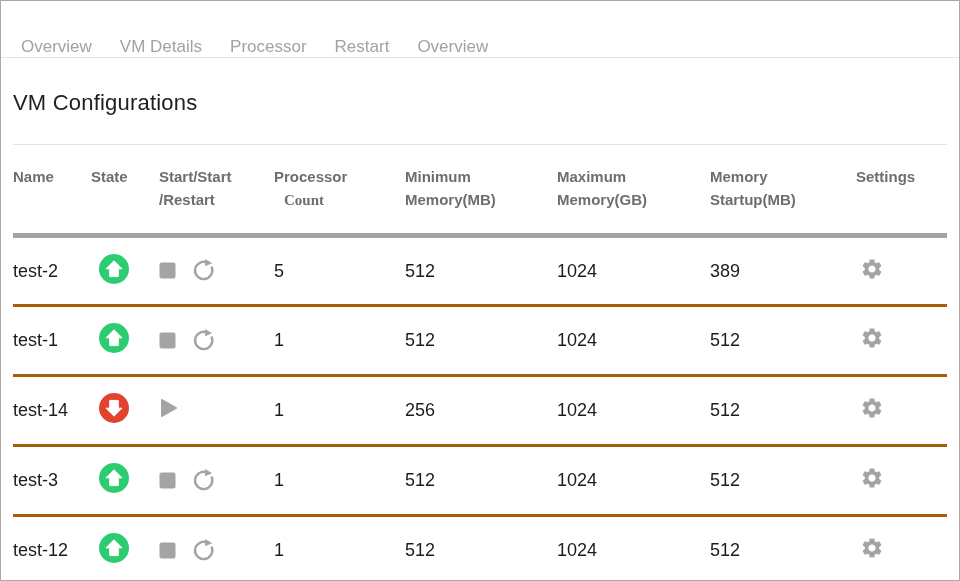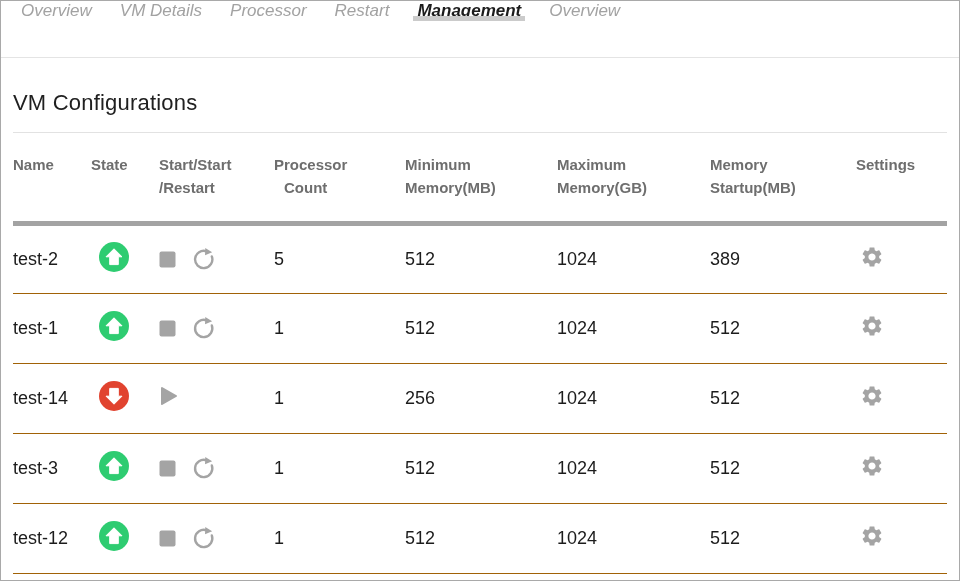--- a/index.html
+++ b/index.html
@@ -1,48 +1,48 @@
 <!DOCTYPE html>
 <html style="--state-up: #2ecc71; --state-down: #e1432f; --icon-gray: #a4a4a4; --active-tab-underline: #cbcbcb;"><head>
 <meta charset="utf-8">
 <style>
   * { margin:0; padding:0; box-sizing:border-box; }
   html,body { width:960px; height:581px; }
   body { font-family:"Liberation Sans", sans-serif; background:#fff; }
   .frame { width:960px; height:581px; border:1px solid #a9a9a9; overflow:hidden; background:#fff; }
 
-  .tabbar { display:flex; align-items:flex-start; height:57px; padding-left:20px; gap:28px;
-            border-bottom:1px solid #e4e4e4; background:#fff;font-style:italic; }
+  .tabbar { display:flex; align-items:flex-end; height:57px; padding-left:20px; gap:28px;
+            border-bottom:1px solid #e4e4e4; background:#fff; }
   .tab { position:relative; display:flex; align-items:center; font-size:17px; color:#a2a2a2;
          cursor:pointer; white-space:nowrap; }
   .tab.active { color:#1c1c1c; font-weight:bold; }
   .tab.active::after { content:""; position:absolute; left:-4px; right:-4px; bottom:0; height:5px;
                        background:var(--active-tab-underline,#cbcbcb); }
 
   .content { padding:0 12px; }
-  h1 { font-size:22px; font-weight:400; color:#202020; padding:32px 0 16px;
+  h1 { font-size:22px; font-weight:400; color:#202020; padding:32px 0 28px;
        border-bottom:1px solid #e2e2e2; letter-spacing:0.2px; }
 
   table { width:100%; table-layout:fixed; border-collapse:collapse; }
   col.c-name     { width:78px; }
   col.c-state    { width:68px; }
   col.c-controls { width:115px; }
   col.c-proc     { width:131px; }
   col.c-minmem   { width:152px; }
   col.c-maxmem   { width:153px; }
   col.c-startmem { width:146px; }
   col.c-settings { width:auto; }
 
   th { text-align:left; vertical-align:top; font-size:15px; font-weight:bold; color:#6e6e6e;
        padding:21px 0 22px; line-height:1.5; border-bottom:5px solid #a3a3a3; }
   th:nth-child(3) .line2 { text-align:left; padding-right:3px; }
-  th:nth-child(4) .line2 { padding-left:10px; }
+  th:nth-child(4) .line2 { padding-left:10px;font-family:Liberation Serif, serif; }
 
   td { height:70px; vertical-align:middle; font-size:18px; color:#1c1c1c;
-       border-bottom:1px solid #a16207; }
+       border-bottom:3px solid #a16207; }
   .col-state { padding-left:8px; }
 
   .state-badge { display:inline-flex; width:30px; height:30px; }
   .state-badge svg { display:block; }
 
   .controls { display:inline-flex; align-items:center; gap:15px; }
   .ctl-btn, .gear-btn { background:none; border:none; padding:0; cursor:pointer;
                         display:inline-flex; align-items:center; justify-content:center; }
   .col-settings .gear-btn { margin-left:4px; }
 </style>
@@ -55,23 +55,20 @@
     <span class="tab-label">Overview</span>
   </div>
       <div class="tab">
     <span class="tab-label">VM Details</span>
   </div>
       <div class="tab">
     <span class="tab-label">Processor</span>
   </div>
       <div class="tab">
     <span class="tab-label">Restart</span>
-  </div>
-      <div class="tab active">
-    <span class="tab-label">Management</span>
   </div>
       <div class="tab">
     <span class="tab-label">Overview</span>
   </div>
     </nav>
   <main class="content">
     <h1>VM Configurations</h1>
     <table>
       <colgroup>
         <col class="c-name">

